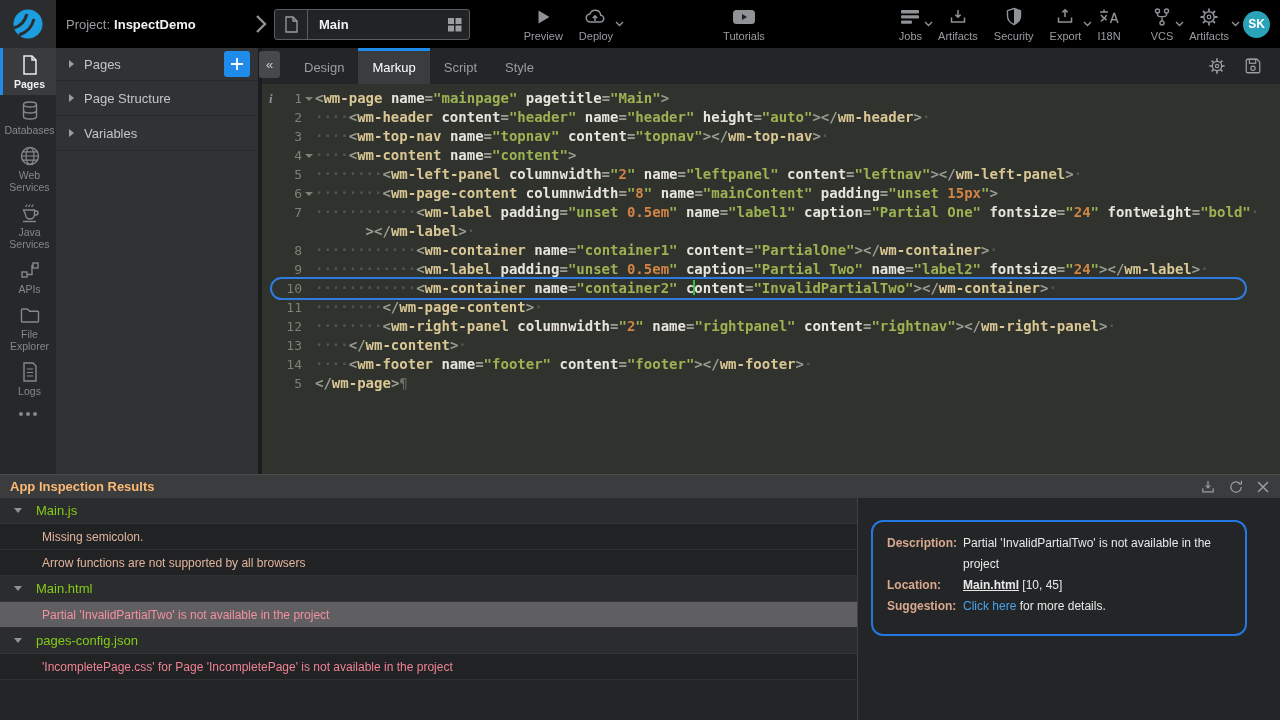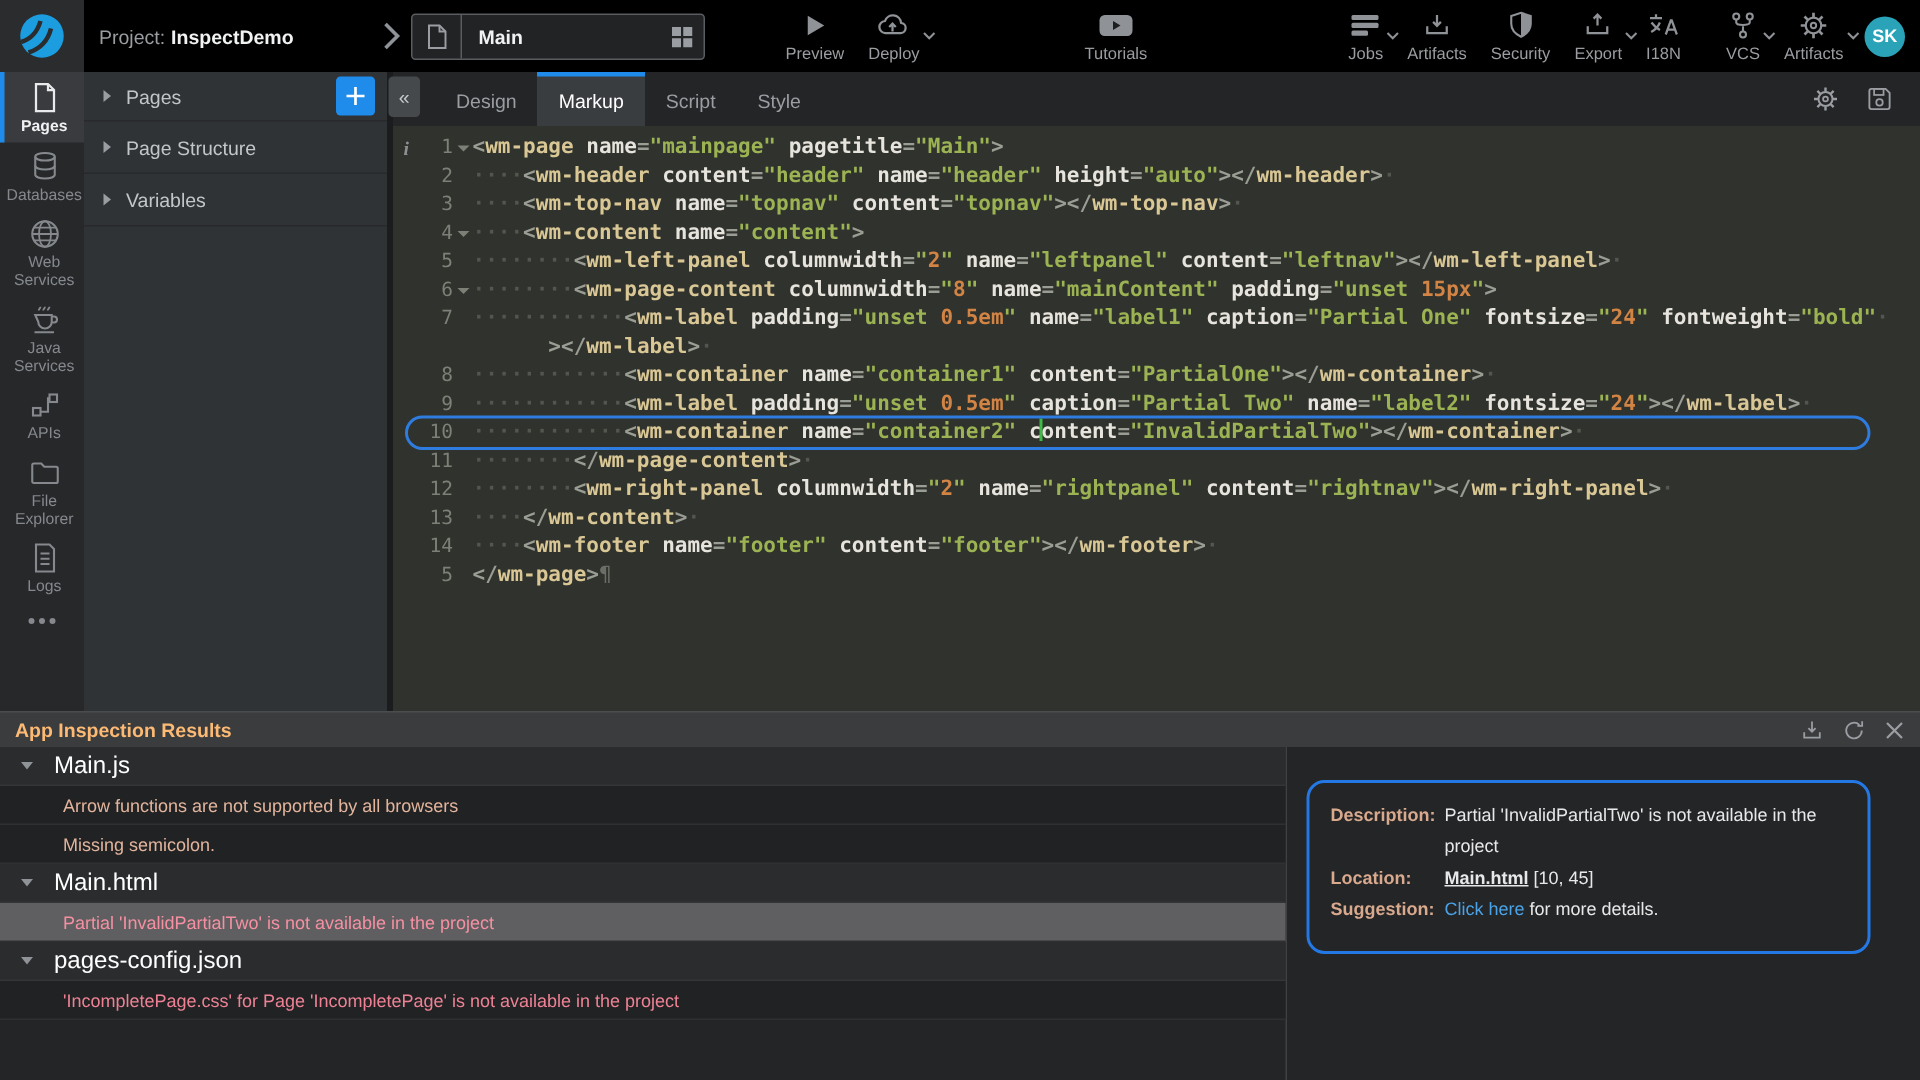--- a/index.html
+++ b/index.html
@@ -63,21 +63,21 @@
 .gutter-info { position:absolute; left:7px; top:7px; color:#8e9194; font-family:"Liberation Serif",serif; font-style:italic; font-size:13px; }
 .line-outline { position:absolute; left:8px; top:193px; width:977px; height:23px; border:2px solid #2e7ce0; border-radius:12px; }
 
 
 .bottompanel { height:246px; background:#232527; display:flex; flex-direction:column; }
 .bp-header { height:24px; background:#3a3c3e; border-top:1px solid #4a4c4e; display:flex; align-items:center; padding:0 10px; flex:none; }
 .bp-title { color:#fdba74; font-size:13px; font-weight:700; flex:1; }
 .bp-hicons { display:flex; gap:12px; color:#9a9da1; align-items:center; }
 .bp-body { flex:1; display:flex; }
 .bp-list { width:858px; flex:none; border-right:1px solid #3f4143; }
-.bp-sec { height:26px; background:#2a2c2e; border-bottom:1px solid #333537; display:flex; align-items:center; font-size:16px; color:#ffffff; }
+.bp-sec { height:26px; background:#2a2c2e; border-bottom:1px solid #333537; display:flex; align-items:center; font-size:13px; color:#84cc16; }
 .bp-sec .tri { width:0; height:0; border-top:5px solid #8f9296; border-left:4px solid transparent; border-right:4px solid transparent; margin:0 14px 0 14px; }
 .bp-issue { height:26px; background:#202224; border-bottom:1px solid #2e3032; display:flex; align-items:center; font-size:12px; padding-left:42px; }
 .bp-issue.warning { color:#e2b49c; }
 .bp-issue.error { color:#ee8294; }
 .bp-issue.selected { background:#5f5f61; color:#f590a2; }
 .bp-right { flex:1; position:relative; }
 .details-box { position:absolute; left:13px; top:22px; width:376px; height:116px; border:2px solid #2478e4; border-radius:12px; padding:11px 14px; font-size:12px; }
 .det-row { display:flex; line-height:21px; }
 .det-label { width:76px; flex:none; color:#d9a98e; font-weight:700; }
 .det-value { color:#e8e8e8; width:266px; }
@@ -360,22 +360,22 @@
           <path d="M2 2l10 10M12 2L2 12" stroke="currentColor" stroke-width="1.5"></path>
         </svg>
     </span>
   </div>
   <div class="bp-body">
     <div class="bp-list" id="bp-list">
         <div class="bp-sec">
           <span class="tri"></span>
           <span>Main.js</span>
         </div>
+        <div class="bp-issue warning">Missing semicolon.</div>
         <div class="bp-issue warning">Arrow functions are not supported by all browsers</div>
-        <div class="bp-issue warning">Missing semicolon.</div>
         <div class="bp-sec">
           <span class="tri"></span>
           <span>Main.html</span>
         </div>
         <div class="bp-issue error selected">Partial 'InvalidPartialTwo' is not available in the project</div>
         <div class="bp-sec">
           <span class="tri"></span>
           <span>pages-config.json</span>
         </div>
         <div class="bp-issue error">'IncompletePage.css' for Page 'IncompletePage' is not available in the project</div>

